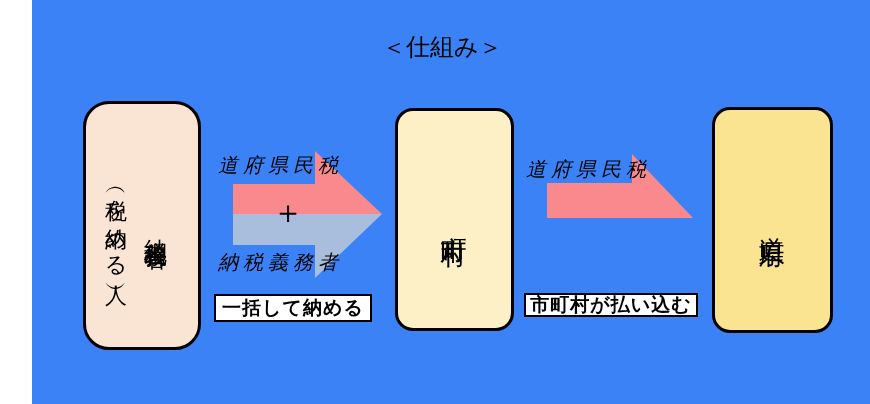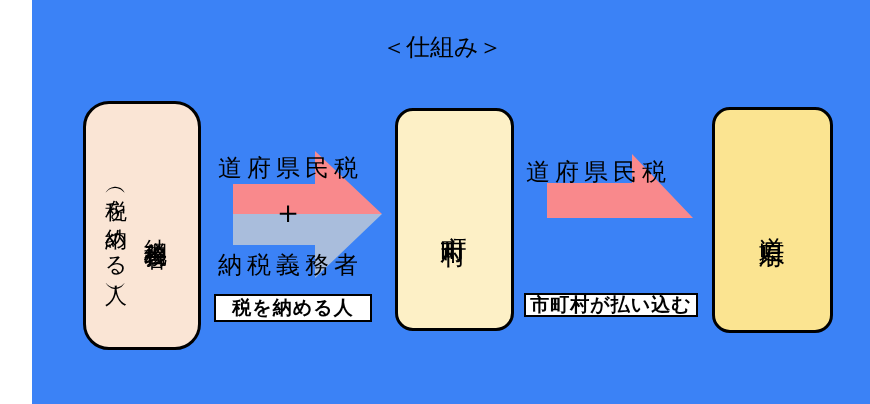--- a/index.html
+++ b/index.html
@@ -42,24 +42,25 @@
   .taxpayer-text { font-size: 23px; letter-spacing: 2px; transform: translateX(-6px); }
   .taxpayer-text .col { line-height: 40px; text-align: center; }
   .taxpayer-text .col-sub { font-size: 22px; }
   .node-label-single { font-size: 26px; letter-spacing: 3px; }
 
   .arrow-svg { z-index: 1; display: block; }
   .svg-flow1 { left: 201px; top: 151px; }
   .svg-flow2 { left: 515px; top: 154px; }
 
   .flow-label {
-    font-size: 24px;
+    font-size: 20px;
     letter-spacing: 5px;
     white-space: nowrap;
     z-index: 2;
+    font-style: italic;
   }
   .flow1-top    { left: 186px; top: 152px; }
   .flow1-bottom { left: 186px; top: 249px; }
   .flow2-top    { left: 494px; top: 156px; }
 
   .plus-sign {
     left: 240px; top: 196px;
     font-size: 32px;
     line-height: 32px;
     z-index: 2;
@@ -98,21 +99,21 @@
     <polygon points="0,33 82,33 82,0 149,63 0,63" fill="#F9898C"></polygon>
     <polygon points="0,63 149,63 82,127 82,94 0,94" fill="#A9BDDC"></polygon>
   </svg>
 
   <div class="abs flow-label flow1-top">道府県民税</div>
 
   <div class="abs plus-sign">＋</div>
 
   <div class="abs flow-label flow1-bottom">納税義務者</div>
 
-  <div class="abs note-box note-flow1">税を納める人</div>
+  <div class="abs note-box note-flow1">一括して納める</div>
 
   <div class="abs node node-municipality" style="background-color: rgb(253, 240, 198);">
     <div class="vtext node-label-single">市町村</div>
   </div>
 
   <svg class="abs arrow-svg svg-flow2" width="146" height="64" viewBox="0 0 146 64">
     <polygon points="0,29 85,29 85,0 146,64 0,64" fill="#F9898C"></polygon>
   </svg>
 
   <div class="abs flow-label flow2-top">道府県民税</div>

